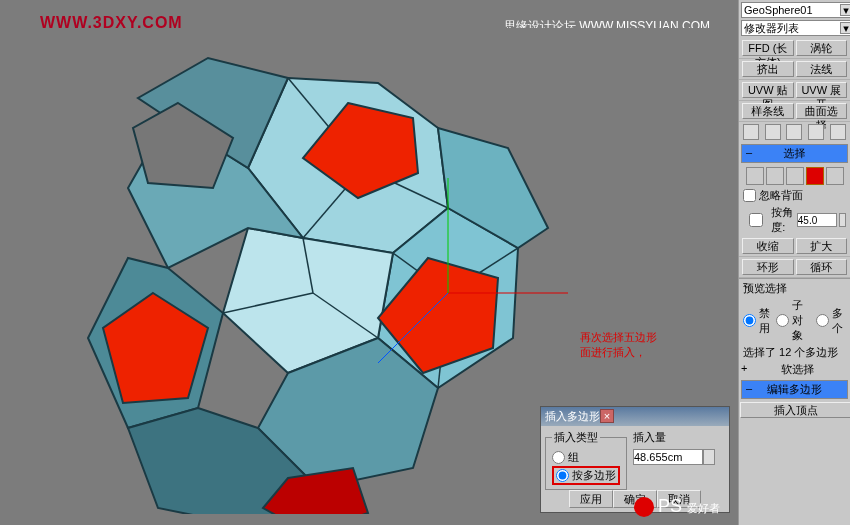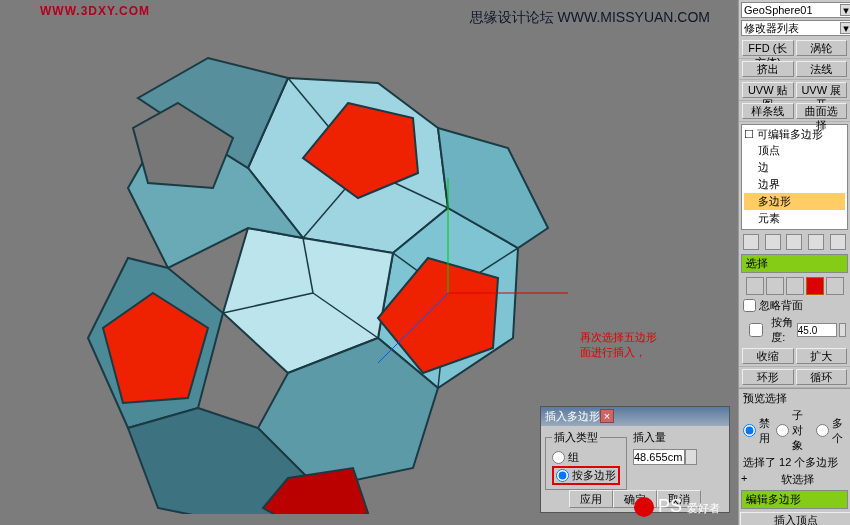--- a/index.html
+++ b/index.html
@@ -1,35 +1,35 @@
 <!DOCTYPE html>
 <html><head>
 <meta charset="utf-8">
 <style>
 *{margin:0;padding:0;box-sizing:border-box;font-family:"Microsoft YaHei",SimSun,Arial,sans-serif;font-size:11px}
 body{width:850px;height:525px;background:#7c7c7c;position:relative;overflow:hidden}
-.wm-url{position:absolute;top:4px;left:40px;color:#b00020;font-size:12px;font-weight:bold;letter-spacing:1px}
-.wm-top{position:absolute;top:9px;right:140px;color:#0f172a;font-size:14px}
+.wm-url{position:absolute;top:14px;left:40px;color:#b00020;font-size:16px;font-weight:bold;letter-spacing:1px}
+.wm-top{position:absolute;top:18px;right:140px;color:#ffffff;font-size:12px}
 .viewport{position:absolute;top:28px;left:8px;width:716px;height:486px;background:#7c7c7c}
 .annotation{position:absolute;top:330px;left:580px;color:#d00;font-size:14px;line-height:1.4}
 .bottom-wm{position:absolute;bottom:8px;right:130px;color:#fff;font-size:18px;font-weight:normal}
 .bottom-wm .logo{display:inline-block;width:20px;height:20px;background:#d00;border-radius:50%;vertical-align:middle;margin-right:4px}
 
 
 .panel{position:absolute;top:0;right:0;width:112px;height:525px;background:#c8c8c8;border-left:1px solid #999;font-size:10px}
 .panel .row{display:flex;align-items:center;padding:1px 2px;border-bottom:1px solid #b0b0b0}
 .panel .dropdown{width:114px;height:16px;background:#fff;border:1px solid #888;margin:2px;padding:0 2px;display:flex;align-items:center;justify-content:space-between}
 .panel .dropdown .arrow{width:12px;height:12px;background:#ddd;border:1px solid #888;text-align:center;line-height:10px}
 .panel .btn{display:inline-block;height:16px;background:#c8c8c8;border:1px solid #888;border-top-color:#eee;border-left-color:#eee;padding:0 4px;margin:1px;cursor:pointer;line-height:14px;text-align:center}
 .panel .btn.small{width:54px}
 .panel .btn.full{width:112px}
 .panel .tree{background:#fff;border:1px solid #888;margin:2px;padding:2px}
 .panel .tree-item{padding:1px 2px 1px 14px}
 .panel .tree-item.sel{background:#ffcc66}
-.panel .section-hdr{background:#84cc16;border:1px solid #888;margin:2px;padding:1px 4px;position:relative}
+.panel .section-hdr{background:#3b82f6;border:1px solid #888;margin:2px;padding:1px 4px;text-align:center;position:relative}
 .panel .section-hdr::before{content:"–";position:absolute;left:4px}
 .panel .chk{display:flex;align-items:center;padding:1px 4px;gap:3px}
 .panel input[type=checkbox],.panel input[type=radio]{margin:0}
 .panel .spin{display:flex;align-items:center;gap:2px;padding:1px 4px}
 .panel .spin input{width:40px;height:14px;border:1px solid #888;background:#fff;font-size:10px}
 .panel .spin .sp{width:10px;height:14px;background:#ddd;border:1px solid #888}
 .panel .icon-row{display:flex;gap:2px;padding:2px;justify-content:space-around}
 .panel .icon-row .ic{width:16px;height:16px;border:1px solid #888;background:#ddd}
 .panel .subsel{display:flex;gap:2px;padding:2px;justify-content:center}
 .panel .subsel .s{width:18px;height:18px;border:1px solid #888;background:#ccc}
@@ -39,21 +39,21 @@
 
 .dialog{position:absolute;bottom:12px;left:540px;width:190px;background:#c8c8c8;border:1px solid #555}
 .dialog .titlebar{background:linear-gradient(#5a7aa0,#9ab);color:#fff;padding:2px 4px;display:flex;justify-content:flex-start}
 .dialog .titlebar .x{width:14px;height:14px;background:#c66;border:1px solid #844;text-align:center;line-height:12px;color:#fff}
 .dialog .body{padding:4px}
 .dialog fieldset{border:1px solid #888;padding:4px 6px;}
 .dialog legend{padding:0 2px}
 .dialog .rad{display:flex;align-items:center;gap:3px;padding:1px 0}
 .dialog .rad.hl{border:2px solid #d00;padding:0 2px}
 .dialog .val-row{display:flex;align-items:center;gap:4px;margin:0 0}
-.dialog .val-row input{width:52px;height:16px;border:1px solid #888;background:#fff}
+.dialog .val-row input{width:70px;height:16px;border:1px solid #888;background:#fff}
 .dialog .val-row .sp{width:12px;height:16px;background:#ddd;border:1px solid #888}
 .dialog .btns{display:flex;justify-content:center}
 .dialog .btns button{width:44px;height:18px;background:#c8c8c8;border:1px solid #888;border-top-color:#eee;border-left-color:#eee}
 
 svg.sphere{position:absolute;top:0;left:0}
 </style>
 </head>
 <body>
 
 <div class="wm-url">WWW.3DXY.COM</div>
@@ -120,28 +120,20 @@
   </div>
   <div class="row">
     <span class="btn small">UVW 贴图</span>
     <span class="btn small">UVW 展开</span>
   </div>
   <div class="row">
     <span class="btn small">样条线</span>
     <span class="btn small">曲面选择</span>
   </div>
 
-  <div class="tree">
-    <div>☐ <span>可编辑多边形</span></div>
-    <div class="tree-item">顶点</div>
-    <div class="tree-item">边</div>
-    <div class="tree-item">边界</div>
-    <div class="tree-item sel">多边形</div>
-    <div class="tree-item">元素</div>
-  </div>
 
   <div class="icon-row">
     <span class="ic"></span>
     <span class="ic"></span>
     <span class="ic"></span>
     <span class="ic"></span>
     <span class="ic"></span>
   </div>
 
   <div class="section-hdr">选择</div>

